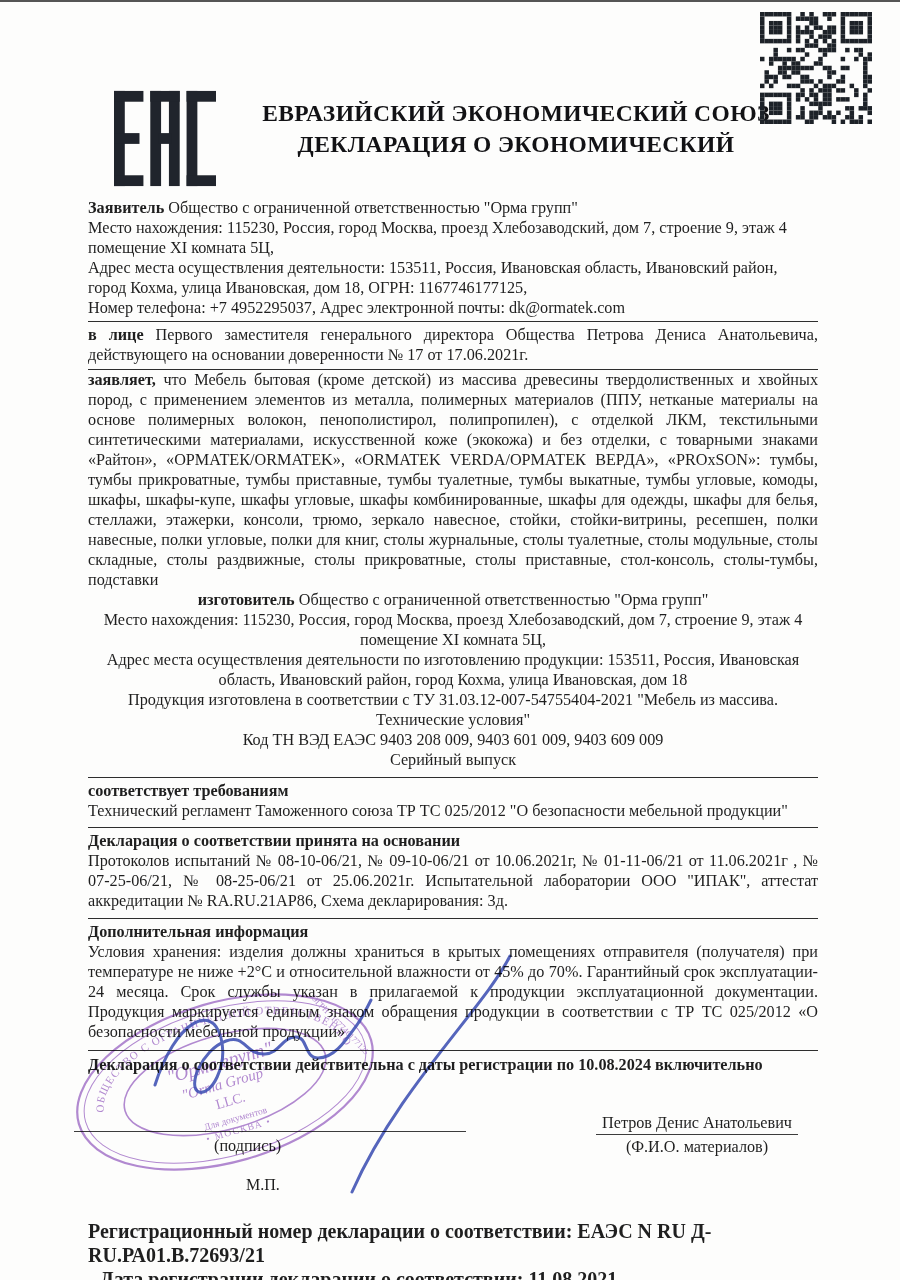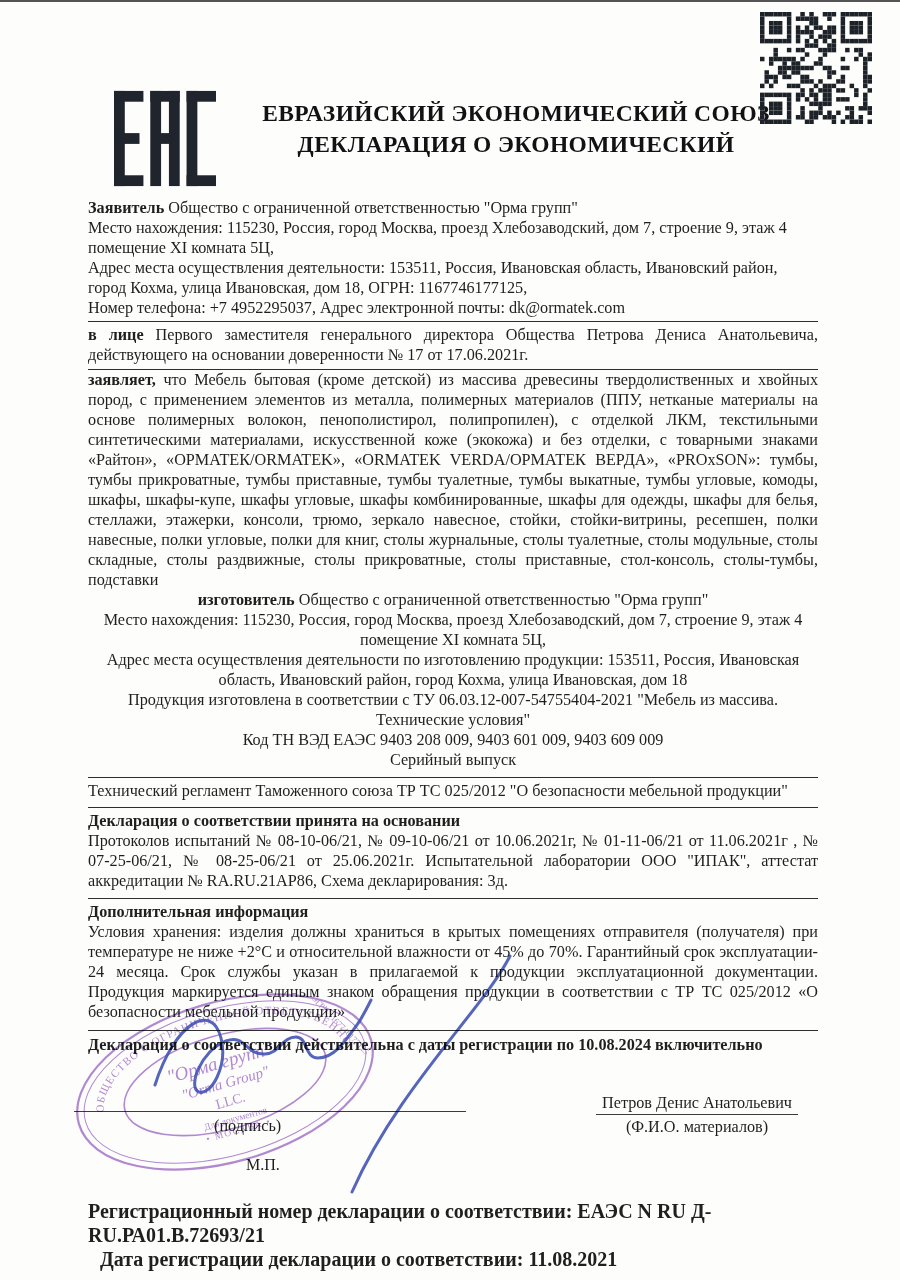--- a/index.html
+++ b/index.html
@@ -395,26 +395,27 @@
     </div>
 
     <div class="sec sec-declares">
       <p class="just"><span class="lbl">заявляет,</span> <span>что Мебель бытовая (кроме детской) из массива древесины твердолиственных и хвойных пород, с применением элементов из металла, полимерных материалов (ППУ, нетканые материалы на основе полимерных волокон, пенополистирол, полипропилен), с отделкой ЛКМ, текстильными синтетическими материалами, искусственной коже (экокожа) и без отделки, с товарными знаками «Райтон», «ОРМАТЕК/ORMATEK», «ORMATEK VERDA/ОРМАТЕК ВЕРДА», «PROxSON»: тумбы, тумбы прикроватные, тумбы приставные, тумбы туалетные, тумбы выкатные, тумбы угловые, комоды, шкафы, шкафы-купе, шкафы угловые, шкафы комбинированные, шкафы для одежды, шкафы для белья, стеллажи, этажерки, консоли, трюмо, зеркало навесное, стойки, стойки-витрины, ресепшен, полки навесные, полки угловые, полки для книг, столы журнальные, столы туалетные, столы модульные, столы складные, столы раздвижные, столы прикроватные, столы приставные, стол-консоль, столы-тумбы, подставки</span></p>
     </div>
 
     <div class="sec sec-manufacturer">
       <p><span class="lbl">изготовитель</span> <span>Общество с ограниченной ответственностью "Орма групп"</span></p>
       <p>Место нахождения: 115230, Россия, город Москва, проезд Хлебозаводский, дом 7, строение 9, этаж 4 помещение XI комната 5Ц,</p>
       <p>Адрес места осуществления деятельности по изготовлению продукции: 153511, Россия, Ивановская область, Ивановский район, город Кохма, улица Ивановская, дом 18</p>
-      <p>Продукция изготовлена в соответствии с ТУ 06.03.12-007-54755404-2021 "Мебель из массива. Технические условия"</p>
+      <p>Продукция изготовлена в соответствии с ТУ 31.03.12-007-54755404-2021 "Мебель из массива. Технические условия"</p>
       <p>Код ТН ВЭД ЕАЭС  9403 208 009, 9403 601 009, 9403 609 009</p>
       <p>Серийный выпуск</p>
     </div>
 
     <div class="sec sec-compliance rule-top">
+      <p class="sec-heading">соответствует требованиям</p>
       <p>Технический регламент Таможенного союза ТР ТС 025/2012 "О безопасности мебельной продукции"</p>
     </div>
 
     <div class="sec sec-basis rule-top">
       <p class="sec-heading">Декларация о соответствии принята на основании</p>
       <p class="just">Протоколов испытаний № 08-10-06/21, № 09-10-06/21 от 10.06.2021г, № 01-11-06/21 от 11.06.2021г , № 07-25-06/21, № 08-25-06/21 от 25.06.2021г. Испытательной лаборатории ООО "ИПАК", аттестат аккредитации № RA.RU.21АР86, Схема декларирования: 3д.</p>
     </div>
 
     <div class="sec sec-additional rule-top">
       <p class="sec-heading">Дополнительная информация</p>

